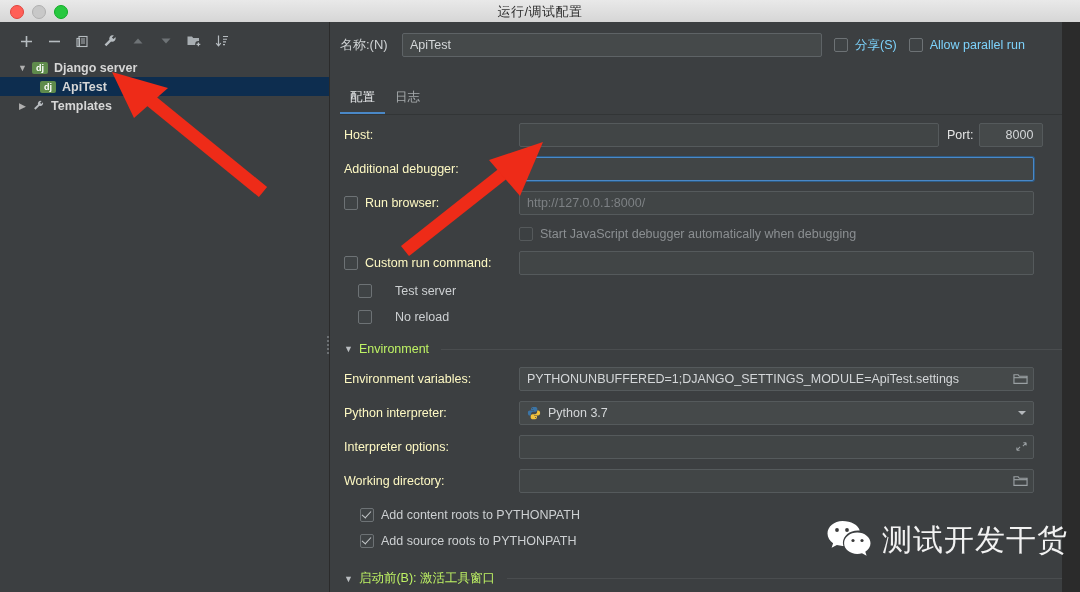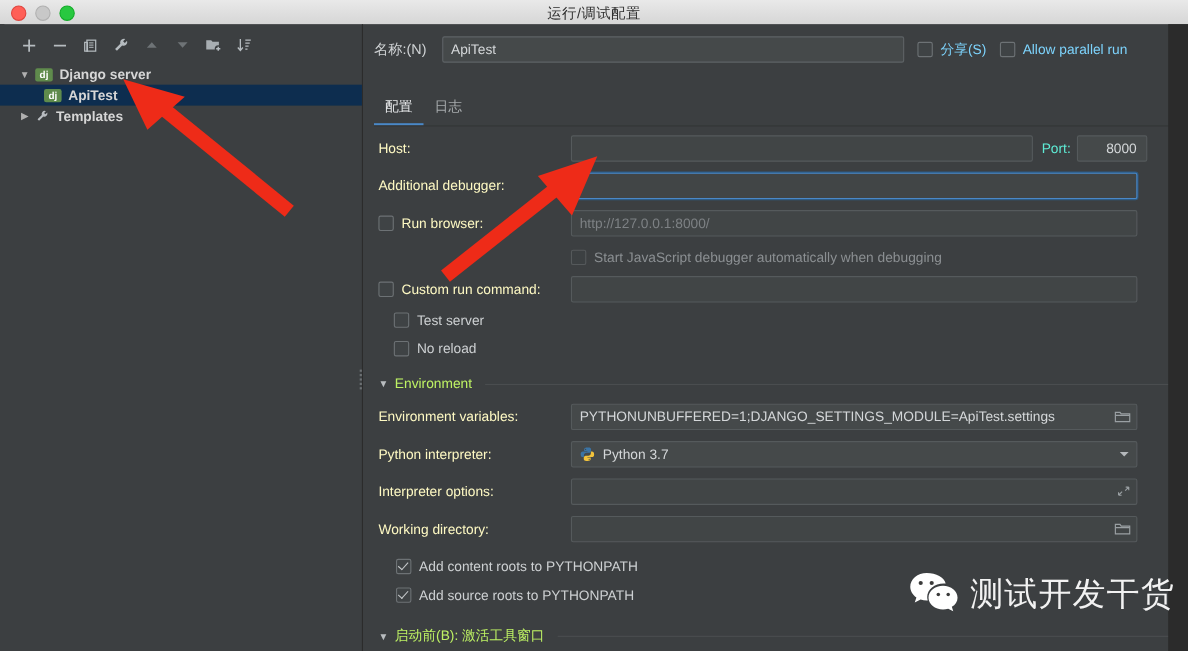--- a/index.html
+++ b/index.html
@@ -215,21 +215,21 @@
   }
   .caret {
     width: 1px; height: 13px;
     background: #d6d9db;
     display: inline-block;
   }
   .field .ph { color: #7d8184; }
   .w515 { width: 515px; }
   .w420 { width: 420px; }
   .port-label {
-    font-size: 12.5px; color: #5eead4;
+    font-size: 12.5px; color: #e5e5e5;
     margin-left: 8px; margin-right: 6px;
   }
   .port-field {
     width: 64px;
     justify-content: flex-end;
     padding-right: 9px;
   }
   .icon-right {
     position: absolute; right: 5px; top: 4px;
     color: #9aa0a3;
@@ -242,21 +242,21 @@
     font-size: 12.5px;
     color: #8b8f92;
   }
   .checkrow {
     display: flex; align-items: center;
     height: 26px;
     padding-left: 14px;
     font-size: 12.5px;
     color: #cdd0d2;
   }
-  .checkrow.indent { padding-left: 28px; }
+  .checkrow.indent { padding-left: 28px; gap: 16px; }
   .checkrow.indent2 { padding-left: 30px; }
   
   .section {
     display: flex; align-items: center;
     height: 26px;
     padding-left: 14px;
     gap: 6px;
   }
   .sec-arrow { color: #b9bdc0; font-size: 9px; }
   .sec-title { font-size: 12.5px; color: #bef264; white-space: nowrap; }

